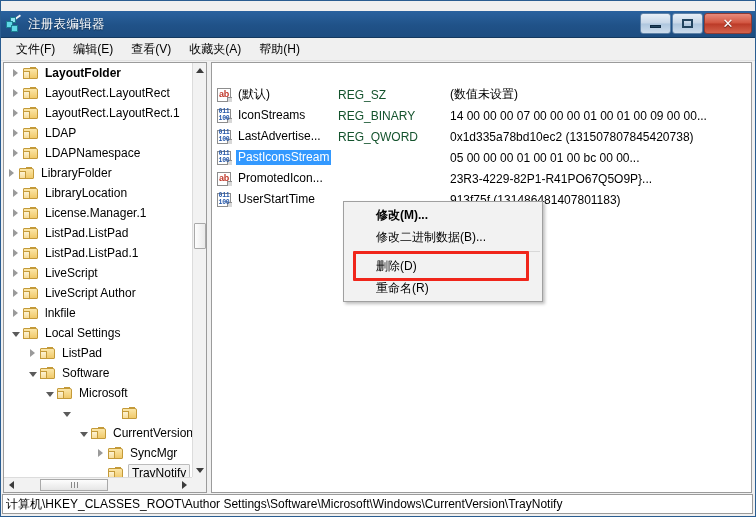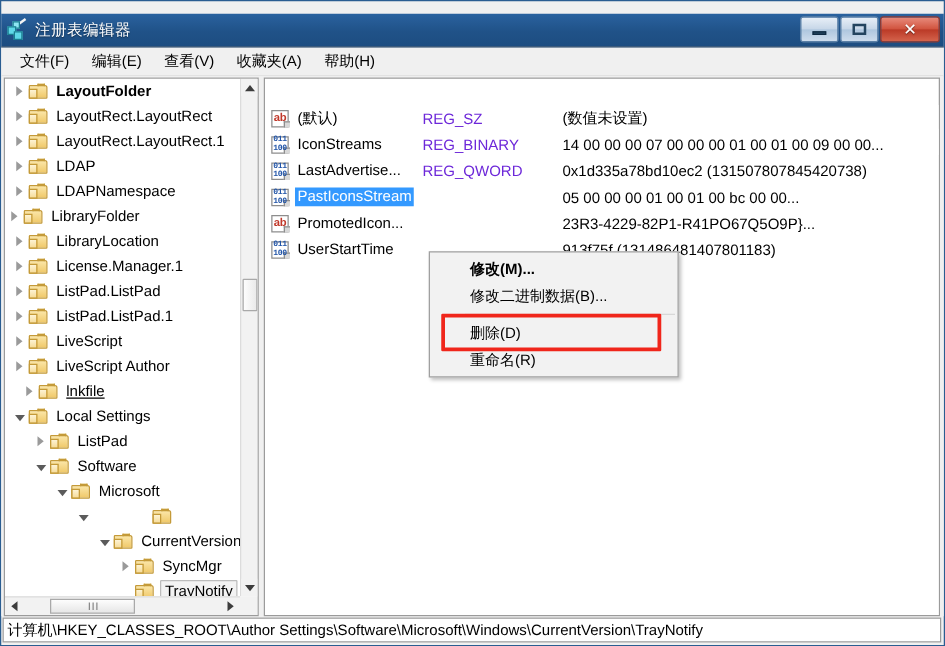--- a/index.html
+++ b/index.html
@@ -94,21 +94,21 @@
   .lh{
     font-size:12px;color:#000;padding:3px 0 0 7px;box-sizing:border-box;
     border-right:1px solid #e0e0e0;height:21px;
   }
   .lh.c1{width:126px;}
   .lh.c2{width:112px;}
   .lh.c3{flex:1 1 auto;border-right:none;}
   .rows{position:absolute;left:0;right:0;top:21px;bottom:0;background:#fff;}
   .row{height:21px;display:flex;align-items:center;white-space:nowrap;}
   .rname{width:126px;flex:0 0 126px;display:flex;align-items:center;padding-left:5px;box-sizing:border-box;}
-  .rtype{width:112px;flex:0 0 112px;font-size:12px;color:#6d28d9;}
+  .rtype{width:112px;flex:0 0 112px;font-size:12px;color:#14532d;}
   .rdata{flex:1 1 auto;font-size:12px;color:#000;overflow:hidden;}
   .nm{font-size:12px;color:#000;padding:0 2px;line-height:15px;}
   .row.sel .nm{background:#3399ff;color:#fff;}
   .ico{width:15px;height:14px;flex:0 0 15px;margin-right:4px;position:relative;}
   .ico .sheet{position:absolute;left:0;top:0;width:14px;height:14px;background:#fff;border:1px solid #8d8d8d;box-sizing:border-box;}
   .ico .fold{position:absolute;right:0;bottom:0;width:5px;height:5px;background:#d8d8d8;border-left:1px solid #8d8d8d;border-top:1px solid #8d8d8d;box-sizing:border-box;}
   .ico .txt{position:absolute;left:1px;top:0px;width:12px;height:13px;font-size:8px;font-weight:bold;line-height:6px;letter-spacing:-.3px;text-align:center;}
   .ico.ab .txt{color:#c0392b;line-height:13px;font-size:9px;}
   .ico.bin .txt{color:#2255a8;font-family:"Liberation Mono","DejaVu Sans Mono",monospace;font-size:6.5px;line-height:6.5px;padding-top:.5px;}
   
@@ -309,21 +309,21 @@
             <div class="tw">
               <div class="arrow-c"></div>
             </div>
             <div class="folder">
               <div class="tab"></div>
               <div class="back"></div>
               <div class="front"></div>
             </div>
             <div class="tlabel">LiveScript Author</div>
           </div>
-          <div class="tnode" style="padding-left: 12px; text-decoration: underline;">
+          <div class="tnode" style="padding-left: 4px;">
             <div class="tw">
               <div class="arrow-c"></div>
             </div>
             <div class="folder">
               <div class="tab"></div>
               <div class="back"></div>
               <div class="front"></div>
             </div>
             <div class="tlabel">lnkfile</div>
           </div>

